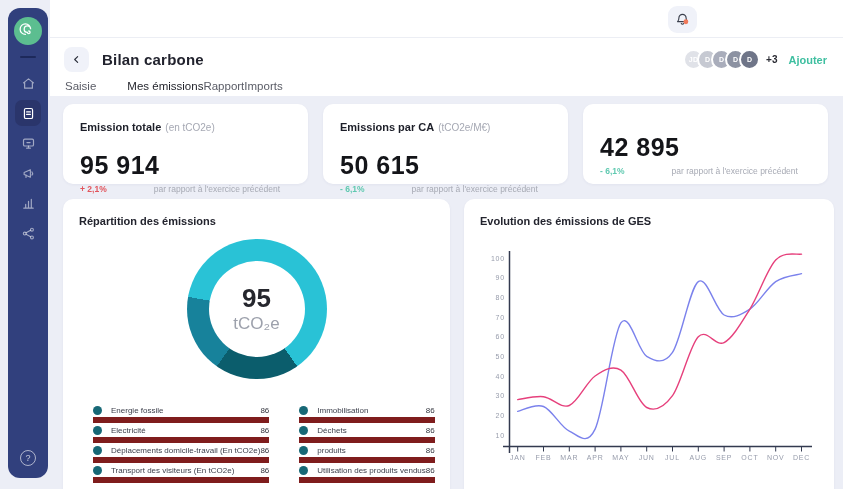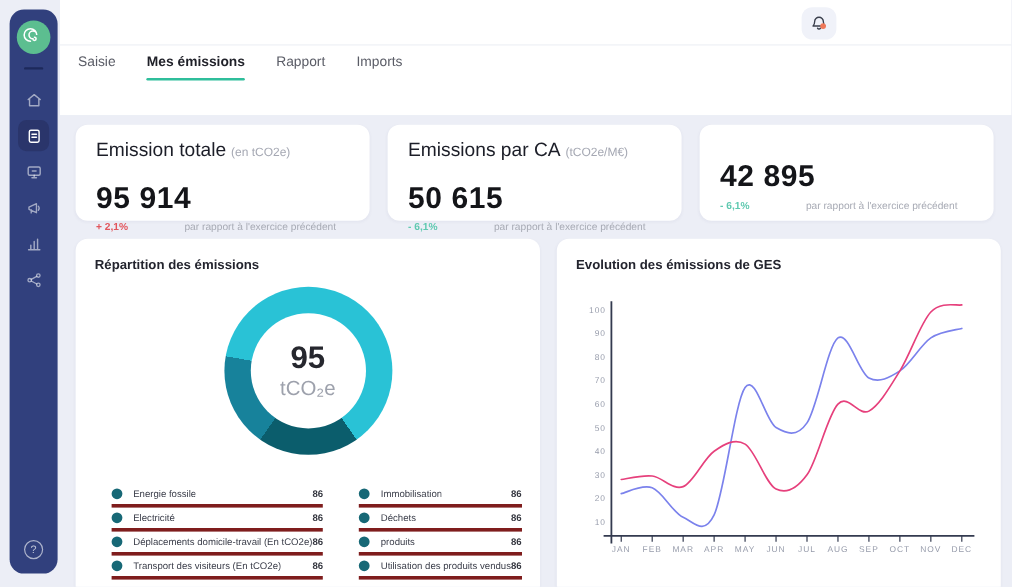--- a/index.html
+++ b/index.html
@@ -28,55 +28,55 @@
   .title-row { display:flex; align-items:center; padding:9px 16px 0 14px; }
   .back-btn { width:25px; height:25px; border-radius:8px; background:#F0F2F9; display:grid; place-items:center; cursor:pointer; }
   .page-title { font-size:15px; font-weight:700; color:#22232E; letter-spacing:.2px; margin-left:13px; }
   .head-right { margin-left:auto; display:flex; align-items:center; }
   .avatar { width:21px; height:21px; border-radius:50%; border:2px solid #fff; margin-left:-7px;
             display:inline-flex; align-items:center; justify-content:center; font-size:7px; font-weight:700;
             color:#fff; letter-spacing:.3px; cursor:pointer; }
   .avatar:first-child { margin-left:0; }
   .overflow-count { font-size:10px; font-weight:700; color:#2A2B33; margin-left:6px; }
   .add-link { font-size:11px; font-weight:700; color:#3EBFA0; margin-left:11px; cursor:pointer; }
-  .tabs { display:flex; gap:26px; margin-top:8px; padding-left:15px; }
+  .tabs { display:flex; margin-top:8px; padding-left:15px; }
   .tab { font-size:11.5px; color:#5A5C66; padding-bottom:9px; position:relative; cursor:pointer; }
-  .tab.active { color:#1F2028; font-weight:700; }
+  .tab.active { color:#1F2028; font-weight:400;margin-left:31px; }
   .tab.active::after { content:""; position:absolute; left:0; right:0; bottom:0; height:2.5px; border-radius:3px; background:#2FBE9B; }
 
   
   .content { position:absolute; left:50px; top:96px; right:0; bottom:0; background:#ECEEF6; padding:8px 15px 0 13px; }
   .card { background:#fff; border-radius:10px; box-shadow:0 1px 3px rgba(30,40,90,.05); }
 
   .kpis { display:flex; gap:15px; }
   .kpi { flex:1; height:80px; padding:13px 17px; }
-  .kpi-title { font-size:16px; font-weight:400; color:#1C1E28; }
+  .kpi-title { font-size:11px; font-weight:700; color:#1C1E28; }
   .kpi-unit { font-size:10px; font-weight:400; color:#A5A8B3; margin-left:4px; }
   .kpi-value { font-size:25px; font-weight:700; color:#141519; letter-spacing:.5px; margin-top:18px; line-height:1; }
   .kpi-delta-row { margin-top:6px; font-size:8.5px; }
   .kpi-delta { font-weight:700; }
   .kpi-delta-text { color:#A7AAB4; margin-left:3px;padding-left:44px; }
 
   .charts { display:flex; gap:14px; margin-top:15px; }
   .chart-card-title { font-size:11px; font-weight:600; color:#23242E; }
   .donut-card { width:387px; height:380px; padding:16px 16px; }
   .evo-card { flex:1; height:380px; padding:16px 16px; }
 
   .donut-wrap { width:140px; height:140px; margin:12px auto 0; position:relative; }
   .donut-ring { width:140px; height:140px; border-radius:50%; }
   .donut-hole { position:absolute; inset:22px; background:#fff; border-radius:50%;
                 display:flex; flex-direction:column; align-items:center; justify-content:center; }
   .donut-center-value { font-size:26px; font-weight:700; color:#26272E; line-height:1; }
   .donut-center-unit { font-size:17px; color:#9DA1AC; margin-top:3px; }
 
   .legend { display:grid; grid-template-rows:repeat(5, 20px); grid-auto-flow:column; column-gap:30px; margin:24px 14px 0; }
-  .legend-row { display:flex; align-items:center; border-bottom:3px solid #7f1d1d; }
+  .legend-row { display:flex; align-items:center; border-bottom:6px solid #7f1d1d; }
   .legend-bullet { width:9px; height:9px; border-radius:50%; flex:0 0 auto; }
   .legend-label { font-size:8px; color:#3A3D49; margin-left:9px; white-space:nowrap; overflow:hidden; }
-  .legend-value { font-size:8px; color:#34363F; margin-left:auto;font-weight:bold; }
+  .legend-value { font-size:8px; color:#34363F; margin-left:auto; }
 
   .evo-svg { margin-top:12px; display:block; }
   .axis { stroke:#333A4F; stroke-width:1.5; fill:none; }
   .tick { stroke:#333A4F; stroke-width:1; }
   .axis-label { font-family:"Liberation Sans", sans-serif; font-size:7px; fill:#979CAB; letter-spacing:.8px; }
   .series-path { fill:none; stroke-width:1.4; stroke-linecap:round; }
 </style>
 </head>
 <body>
 
@@ -130,20 +130,39 @@
 <header class="topbar">
   <div class="bell-btn">
     <svg width="17" height="17" viewBox="0 0 24 24">
       <path d="M12 4.8a5.1 5.1 0 0 0-5.1 5.1c0 3.1-1 4.3-1.9 5.1h14c-.9-.8-1.9-2-1.9-5.1A5.1 5.1 0 0 0 12 4.8ZM10.3 17.6a1.9 1.9 0 0 0 3.4 0" fill="none" stroke="#3A3F4C" stroke-width="1.6" stroke-linecap="round" stroke-linejoin="round"></path>
       <circle cx="16.8" cy="15.2" r="3.4" fill="#F0795A"></circle>
     </svg>
   </div>
 </header>
 
 <section class="page-head">
+  <div class="title-row">
+    <div class="back-btn">
+      <svg width="11" height="11" viewBox="0 0 24 24">
+        <path d="M14.5 5.5 8 12l6.5 6.5" fill="none" stroke="#2A2E3A" stroke-width="2.4" stroke-linecap="round" stroke-linejoin="round"></path>
+      </svg>
+    </div>
+    <h1 class="page-title">Bilan carbone</h1>
+    <div class="head-right">
+      <span style="display:inline-flex;">
+          <span class="avatar" style="background: rgb(224, 226, 232);">JD</span>
+          <span class="avatar" style="background: rgb(198, 201, 210);">D</span>
+          <span class="avatar" style="background: rgb(169, 173, 187);">D</span>
+          <span class="avatar" style="background: rgb(140, 146, 162);">D</span>
+          <span class="avatar" style="background: rgb(111, 117, 136);">D</span>
+        </span>
+      <span class="overflow-count">+3</span>
+      <span class="add-link">Ajouter</span>
+    </div>
+  </div>
   <nav class="tabs">
     <span class="tab">Saisie</span>
     <span class="tab active">Mes émissions</span>
     <span class="tab">Rapport</span>
     <span class="tab">Imports</span>
   </nav>
 </section>
 
 <main class="content">
 

